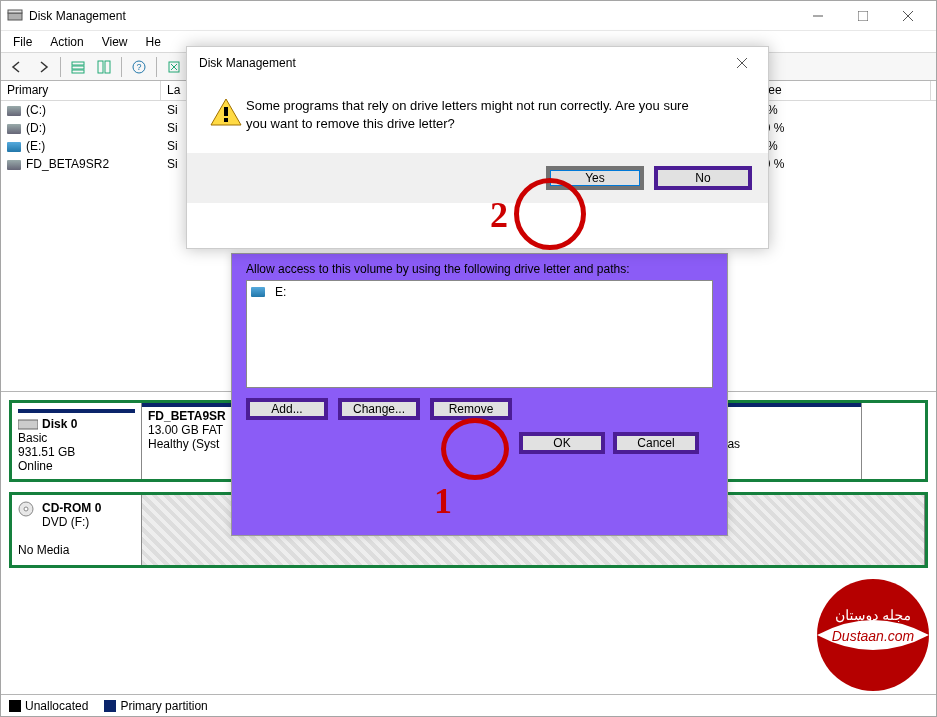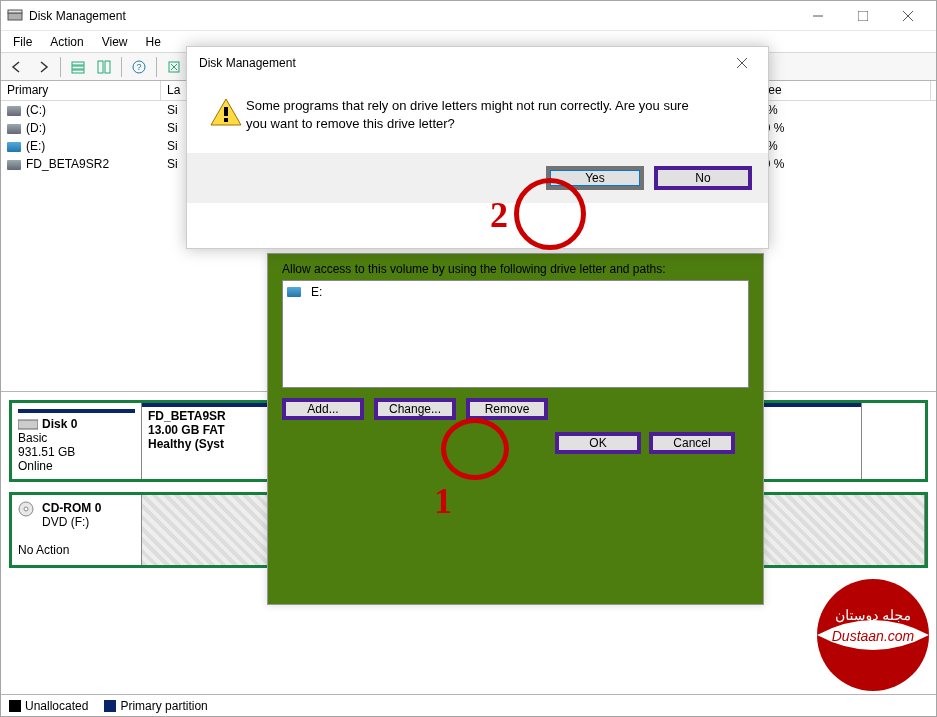--- a/index.html
+++ b/index.html
@@ -21,28 +21,28 @@
 .rows { background:#fff; }
 .row { display:flex; height:18px; align-items:center; }
 .cell { padding:0 6px; border-right:1px solid transparent; overflow:hidden; white-space:nowrap; font-size:12px;}
 .diskicon { width:14px; height:10px; background:linear-gradient(#9aa,#667); border-radius:1px; margin-right:5px; display:inline-block; vertical-align:middle;}
 .diskicon.blue { background:linear-gradient(#5ad,#27a); }
 .graphical { border-top:1px solid #b5b5b5; background:#fff; padding:8px; display:flex; flex-direction:column; gap:10px;}
 .diskrow { display:flex; border:3px solid #15803d;justify-content:space-between; }
 .diskrow .label { width:130px; border-right:1px solid #888; padding:6px; background:#fff;}
 .diskrow .label .bar { height:4px; background:#0a246a; margin-bottom:4px;}
 .diskrow .vols { flex:1; display:flex; }
-.vol { border-right:1px solid #888; padding:6px; position:relative; min-height:70px;font-weight:bold;}
+.vol { border-right:1px solid #888; padding:6px; position:relative; min-height:70px;}
 .vol .vbar { position:absolute; left:0; right:0; top:0; height:4px; background:#0a246a;}
 .vol.cdrom { background:repeating-linear-gradient(45deg,#ddd,#ddd 4px,#eee 4px,#eee 8px);}
 .legend { position:absolute; bottom:0; left:0; right:0; height:22px; display:flex; align-items:center; gap:16px; padding:8px 8px; border-top:1px solid #b5b5b5; background:#fff;}
 .legend .sw { width:12px; height:12px; display:inline-block; margin-right:4px; vertical-align:middle;}
 
 
-.dialog2 { position:absolute; left:231px; top:253px; width:497px; height:352px; border:1px solid #999; background:#4d7c0f; box-shadow:0 0 8px rgba(0,0,0,.15); z-index:5;margin-left:36px;}
+.dialog2 { position:absolute; left:231px; top:253px; width:497px; height:283px; border:1px solid #999; background:#8b5cf6; box-shadow:0 0 8px rgba(0,0,0,.15); z-index:5;}
 .dialog2 .body { padding:8px 14px; font-size:12px;}
 .listbox { background:#fff; border:1px solid #888; height:108px; padding:4px; margin:4px 0 10px;}
 .listbox .item { display:flex; align-items:center; gap:5px; font-size:12px;}
 .btnrow { display:flex; gap:10px; }
 .btn { min-width:82px; height:22px; background:#e1e1e1; border:4px solid #4c1d95; display:flex; align-items:center; justify-content:center; font-size:12px; padding:0 10px;}
 .okrow { display:flex; justify-content:flex-end; gap:8px; padding:12px 14px 0;align-items:flex-end;}
 .okrow .btn{min-width:86px;}
 
 
 .dialog1 { position:absolute; left:186px; top:46px; width:583px; height:203px; border:1px solid #ccc; background:#fff; box-shadow:0 0 15px rgba(0,0,0,.25); z-index:10;}
@@ -187,21 +187,21 @@
         </div>
     </div>
     <div class="diskrow">
       <div class="label">
         <svg width="20" height="16" style="float:left;margin-right:4px">
             <circle cx="8" cy="8" r="7" fill="#e8e8e8" stroke="#888"></circle>
             <circle cx="8" cy="8" r="2" fill="#fff" stroke="#888"></circle>
           </svg>
         <b>CD-ROM 0</b><br>
         <span>DVD (F:)</span><br><br>
-        <span>No Action</span>
+        <span>No Media</span>
       </div>
       <div class="vols">
           <div class="vol cdrom" style="flex:1"></div>
         </div>
     </div>
   </div>
 
   <div class="legend">
     <span><span class="sw" style="background:#000"></span><span>Unallocated</span></span>
     <span><span class="sw" style="background:#0a246a"></span><span>Primary partition</span></span>

